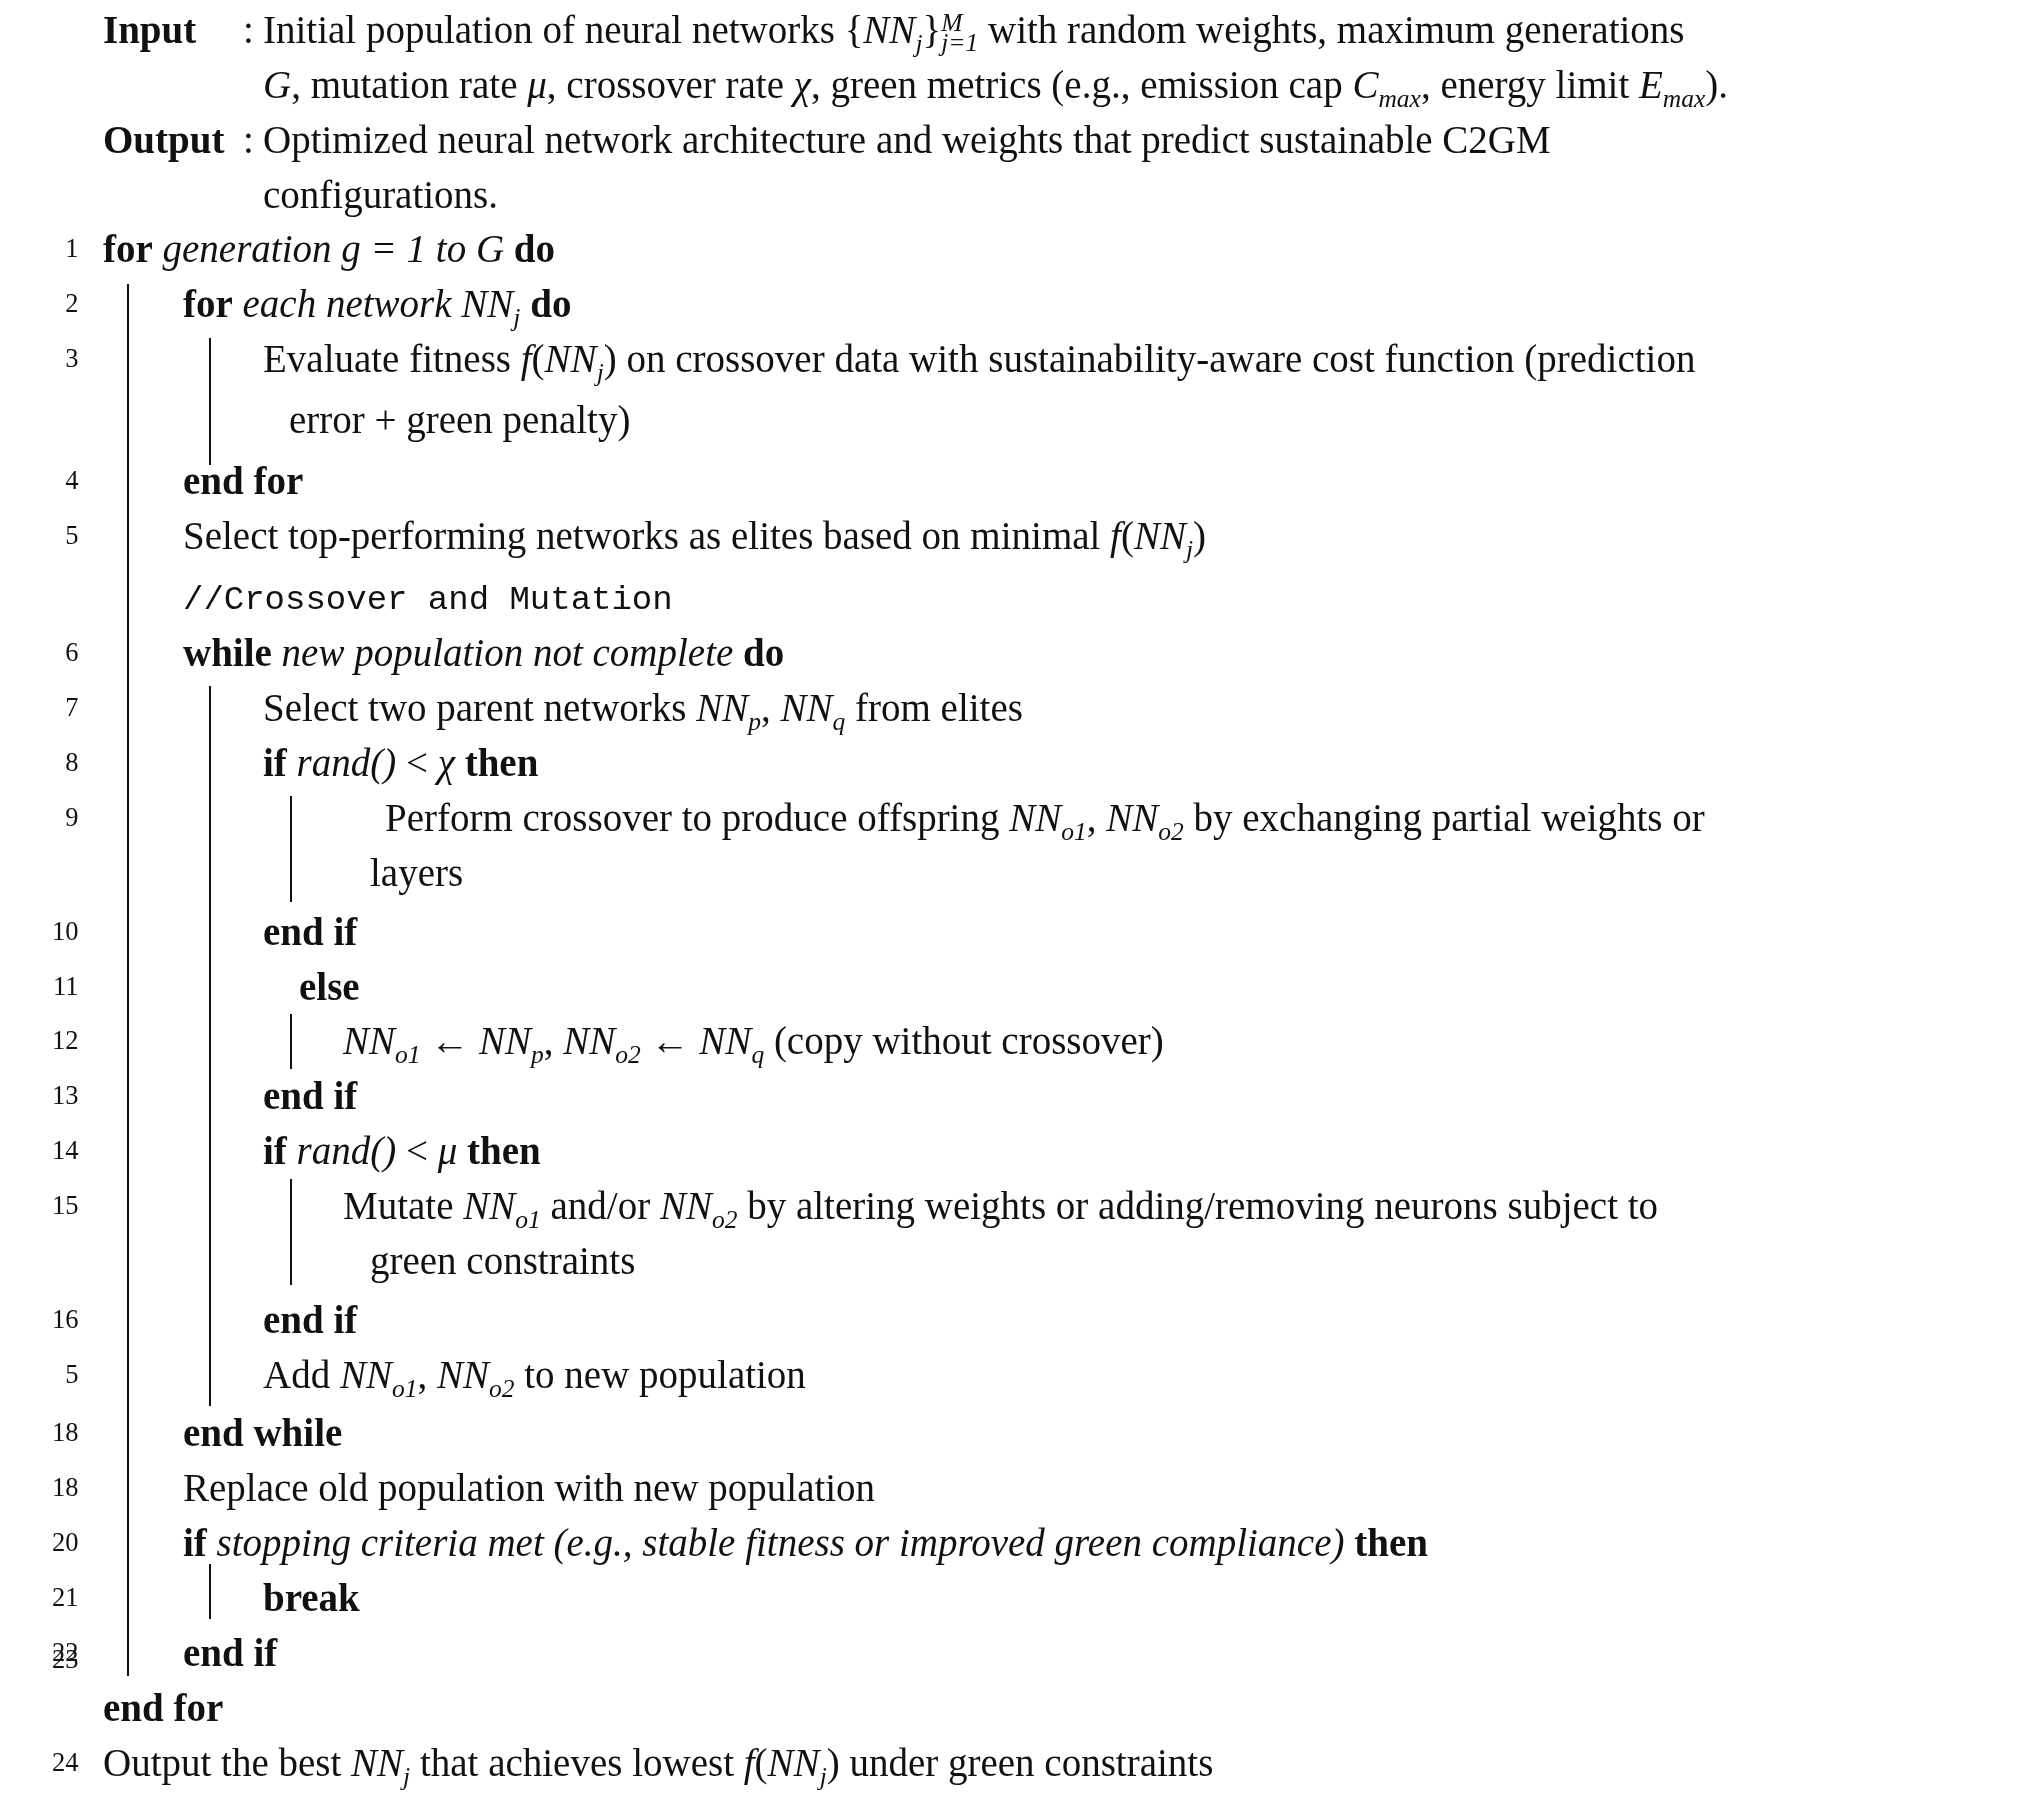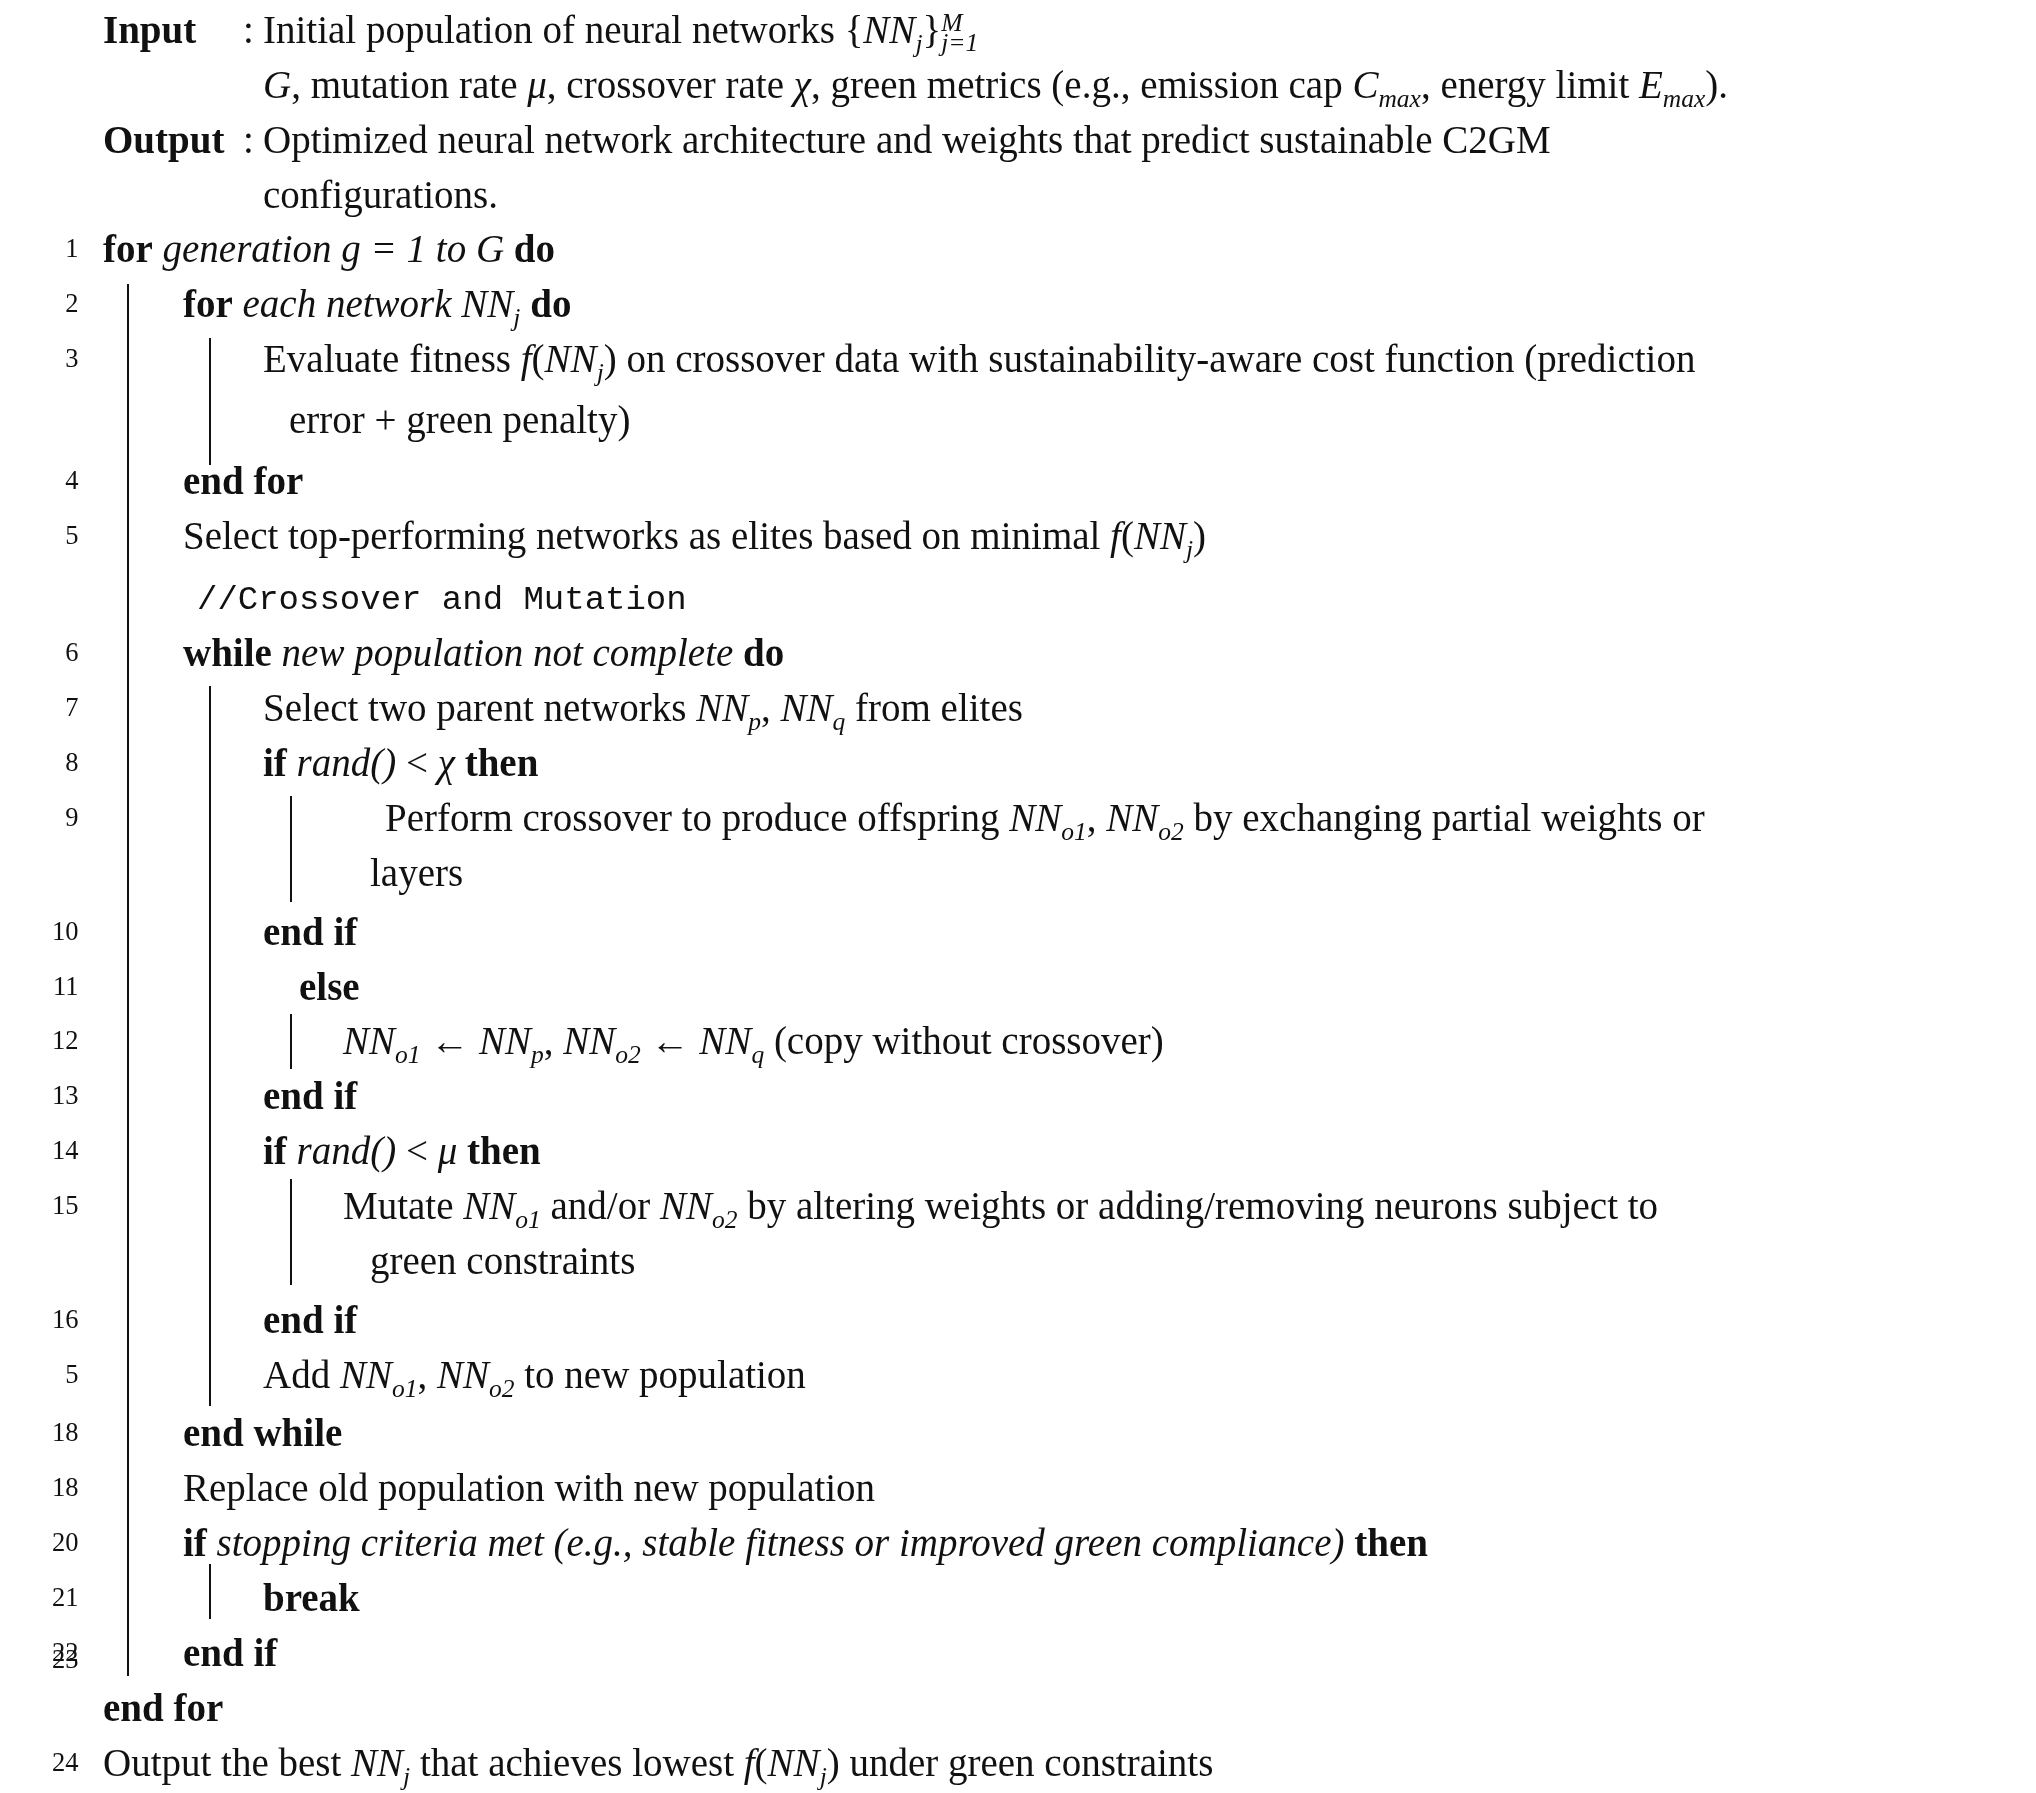--- a/index.html
+++ b/index.html
@@ -14,21 +14,21 @@
   .bar { position: absolute; width: 2px; background: #111; }
   .ss { display: inline-block; vertical-align: -7.8px; line-height: 19.6px; font-size: 25.5px; text-align: left; }
   .ss span { display: block; }
 </style>
 </head>
 <body>
 
 <div class="line" style="left:103px; top:5.9px;"><span class="kw">Input</span></div>
 <div class="line" style="left:243px; top:5.9px;"><span>:</span></div>
 <div class="line" style="left:263px; top:5.9px;">
-  <span>Initial population of neural networks </span><span>{</span><span class="it">NN</span><sub class="it">j</sub><span>}</span><span class="ss"><span class="it">M</span><span class="it">j=1</span></span>
+  <span>Initial population of neural networks </span><span>{</span><span class="it">NN</span><sub class="it">j</sub><span>}</span><span class="ss"><span class="it">M</span><span class="it">j=1</span></span><span> with random weights, maximum generations</span>
 </div>
 <div class="line" style="left:263px; top:61px;">
   <span class="it">G</span><span>, mutation rate </span><span class="it">μ</span><span>, crossover rate </span><span class="it">χ</span><span>, green metrics (e.g., emission cap </span><span class="it">C</span><sub class="it">max</sub><span>, energy limit </span><span class="it">E</span><sub class="it">max</sub><span>).</span>
 </div>
 <div class="line" style="left:103px; top:116px;"><span class="kw">Output</span></div>
 <div class="line" style="left:243px; top:116px;"><span>:</span></div>
 <div class="line" style="left:263px; top:116px;text-align:right;"><span>Optimized neural network architecture and weights that predict sustainable C2GM</span></div>
 <div class="line" style="left:263px; top:171px;"><span>configurations.</span></div>
 
 <div class="bar" style="left:127px; top:284px; height:1392px;"></div>
@@ -56,21 +56,21 @@
 <div class="line" style="left:289px; top:396px;"><span>error + green penalty)</span></div>
 
 <div class="num" style="left:19.6px; top:457px;">4</div>
 <div class="line" style="left:183px; top:457px;"><span class="kw">end for</span></div>
 
 <div class="num" style="left:19.6px; top:512px;">5</div>
 <div class="line" style="left:183px; top:512px;">
   <span>Select top-performing networks as elites based on minimal </span><span class="it">f</span><span>(</span><span class="it">NN</span><sub class="it">j</sub><span>)</span>
 </div>
 
-<div class="line" style="left:183px; top:572px;margin-left:14px;"><span class="mono">//Crossover and Mutation</span></div>
+<div class="line" style="left:183px; top:572px;"><span class="mono">//Crossover and Mutation</span></div>
 
 <div class="num" style="left:19.6px; top:629px;">6</div>
 <div class="line" style="left:183px; top:629px;">
   <span class="kw">while</span><span class="it"> new population not complete </span><span class="kw">do</span>
 </div>
 
 <div class="num" style="left:19.6px; top:684px;">7</div>
 <div class="line" style="left:263px; top:684px;">
   <span>Select two parent networks </span><span class="it">NN</span><sub class="it">p</sub><span>, </span><span class="it">NN</span><sub class="it">q</sub><span> from elites</span>
 </div>

